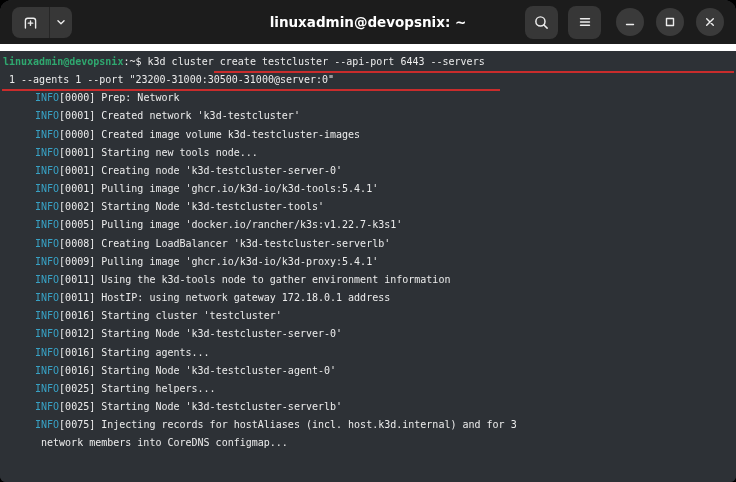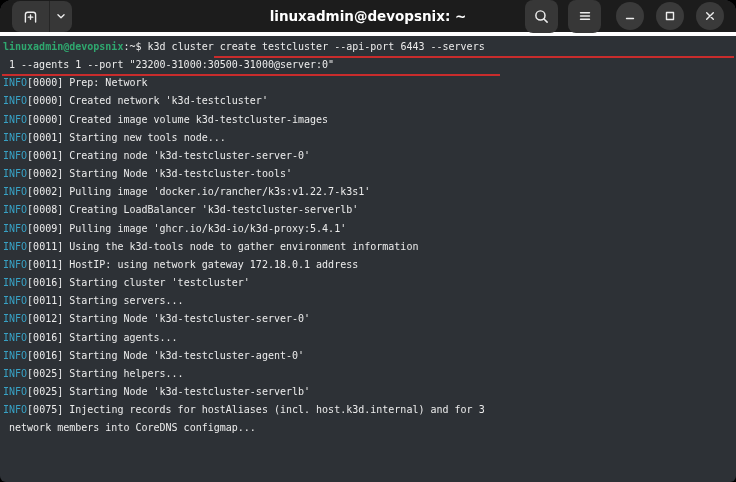--- a/index.html
+++ b/index.html
@@ -4,24 +4,24 @@
 <style>
   html,body{margin:0;padding:0;background:#000;}
   .window{
     position:relative;width:736px;height:482px;overflow:hidden;
     border-radius:12px 12px 6px 6px;
     background:var(--terminal-bg,#2d3136);
     font-family:"DejaVu Sans",sans-serif;
   }
   
   .header{
-    position:relative;height:36px;display:flex;align-items:center;
+    position:relative;height:51px;display:flex;align-items:center;
     padding:12px 12px;box-sizing:border-box;
     background:var(--header-bg,#1c1c1c);
-    border-bottom:4px solid #ffffff;
+    border-bottom:7px solid #ffffff;
   }
   .tab-group{display:flex;height:31px;border-radius:8px;overflow:hidden;background:var(--header-button-bg,#373737);}
   .tab-group button{
     border:none;margin:0;padding:0;background:transparent;color:#ededed;
     display:flex;align-items:center;justify-content:center;cursor:pointer;
   }
   .tab-group .seg-new{width:37px;}
   .tab-group .seg-chev{width:23px;border-left:1px solid #262626;}
   .hdr-btn{
     width:33px;height:33px;border:none;border-radius:8px;margin:0;padding:0;
@@ -47,21 +47,21 @@
     position:relative;height:438px;box-sizing:border-box;
     padding:2px 0 0 3px;overflow:hidden;
     background:var(--terminal-bg,#2d3136);
     font-family:"DejaVu Sans Mono",monospace;
     font-size:10px;line-height:18.15px;
     color:var(--text,#ececec);
     cursor:text;
   }
   .line{white-space:pre;}
   .green{color:var(--prompt-green,#2fa86f);font-weight:700;}
-  .cyan{color:var(--info-cyan,#38a1c4);}
+  .cyan{color:var(--info-cyan,#38a1c4);margin-left:32px;}
   .annot{position:absolute;height:2px;background:var(--annotation-red,#c92c2c);}
   .annot.ul1{left:214px;top:20px;width:520px;}
   .annot.ul2{left:2px;top:38px;width:498px;}
 </style>
 </head>
 <body>
 
 <div class="window">
 
   <div class="header">
@@ -132,32 +132,32 @@
   </div>
 
   <div class="screen">
 
     <div class="line"><span class="green">linuxadmin@devopsnix</span><span>:</span><span>~</span><span>$ </span><span>k3d cluster create testcluster --api-port 6443 --servers</span></div>
 
     <div class="line"><span> 1 --agents 1 --port "23200-31000:30500-31000@server:0"</span></div>
 
     <div>
         <div class="line"><span class="cyan">INFO</span><span>[0000] Prep: Network</span></div>
-        <div class="line"><span class="cyan">INFO</span><span>[0000] Created network 'k3d-testcluster'</span></div>
+        <div class="line"><span class="cyan">INFO</span><span>[0001] Created network 'k3d-testcluster'</span></div>
         <div class="line"><span class="cyan">INFO</span><span>[0000] Created image volume k3d-testcluster-images</span></div>
         <div class="line"><span class="cyan">INFO</span><span>[0001] Starting new tools node...</span></div>
         <div class="line"><span class="cyan">INFO</span><span>[0001] Creating node 'k3d-testcluster-server-0'</span></div>
+        <div class="line"><span class="cyan">INFO</span><span>[0001] Pulling image 'ghcr.io/k3d-io/k3d-tools:5.4.1'</span></div>
         <div class="line"><span class="cyan">INFO</span><span>[0002] Starting Node 'k3d-testcluster-tools'</span></div>
-        <div class="line"><span class="cyan">INFO</span><span>[0002] Pulling image 'docker.io/rancher/k3s:v1.22.7-k3s1'</span></div>
+        <div class="line"><span class="cyan">INFO</span><span>[0005] Pulling image 'docker.io/rancher/k3s:v1.22.7-k3s1'</span></div>
         <div class="line"><span class="cyan">INFO</span><span>[0008] Creating LoadBalancer 'k3d-testcluster-serverlb'</span></div>
         <div class="line"><span class="cyan">INFO</span><span>[0009] Pulling image 'ghcr.io/k3d-io/k3d-proxy:5.4.1'</span></div>
         <div class="line"><span class="cyan">INFO</span><span>[0011] Using the k3d-tools node to gather environment information</span></div>
         <div class="line"><span class="cyan">INFO</span><span>[0011] HostIP: using network gateway 172.18.0.1 address</span></div>
         <div class="line"><span class="cyan">INFO</span><span>[0016] Starting cluster 'testcluster'</span></div>
-        <div class="line"><span class="cyan">INFO</span><span>[0011] Starting servers...</span></div>
         <div class="line"><span class="cyan">INFO</span><span>[0012] Starting Node 'k3d-testcluster-server-0'</span></div>
         <div class="line"><span class="cyan">INFO</span><span>[0016] Starting agents...</span></div>
         <div class="line"><span class="cyan">INFO</span><span>[0016] Starting Node 'k3d-testcluster-agent-0'</span></div>
         <div class="line"><span class="cyan">INFO</span><span>[0025] Starting helpers...</span></div>
         <div class="line"><span class="cyan">INFO</span><span>[0025] Starting Node 'k3d-testcluster-serverlb'</span></div>
         <div class="line"><span class="cyan">INFO</span><span>[0075] Injecting records for hostAliases (incl. host.k3d.internal) and for 3</span></div>
         <div class="line"><span class="cyan"></span><span> network members into CoreDNS configmap...</span></div>
       </div>
 
     <div class="annot ul1"></div>

